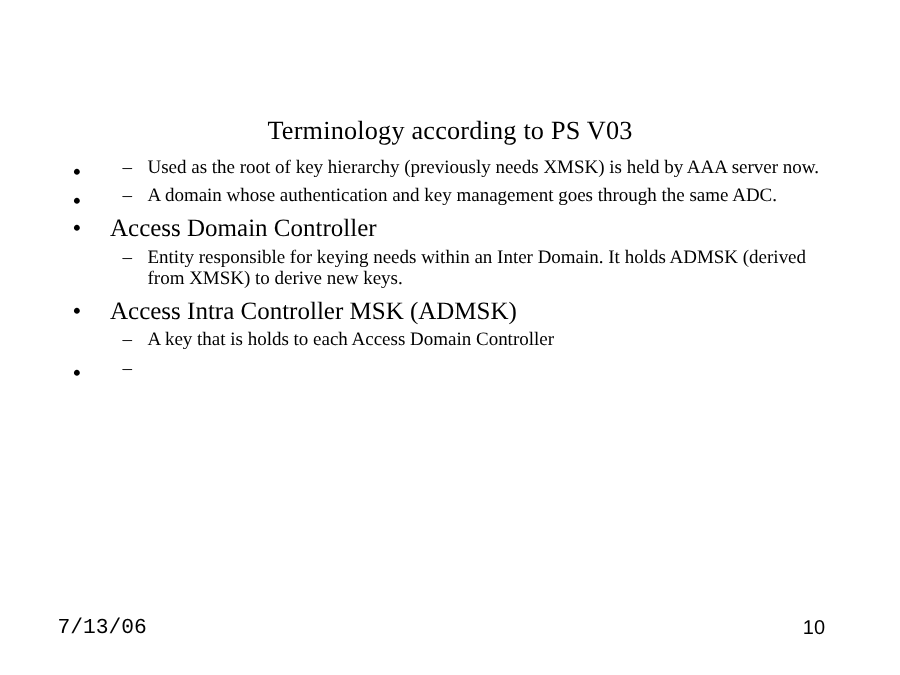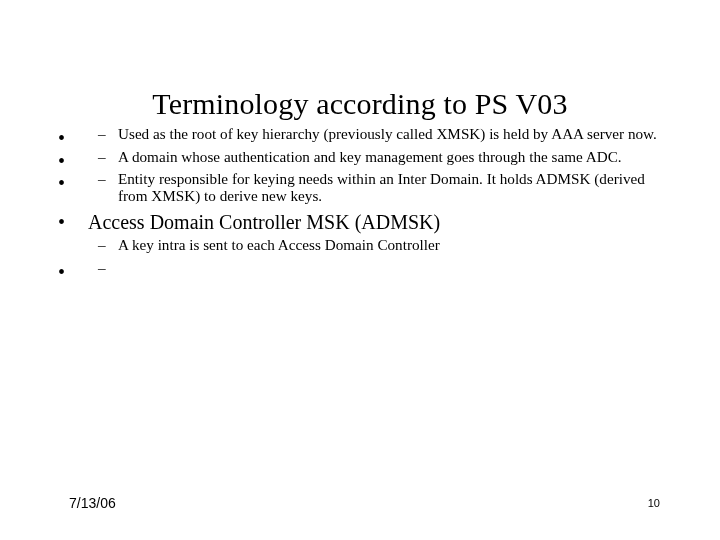--- a/index.html
+++ b/index.html
@@ -18,21 +18,21 @@
     -webkit-font-smoothing: none;
   }
 
   
   #slide-title {
     position: absolute;
     left: 0;
     top: 62px;
     width: 720px;
     text-align: center;
-    font-size: 30px;
+    font-size: 21px;
     line-height: 30px;
     font-weight: normal;
     letter-spacing: 0.15px;
     white-space: nowrap;
     margin-top: 27px;
   }
 
   
   #body-area {
     position: absolute;
@@ -76,86 +76,87 @@
   }
 
   
   .grp { margin-bottom: 0px; }
   .grp + .grp { margin-top: 6px; }
   .lvl1 + .lvl2 { margin-top: 2px; }
 
   
   #footer-date {
     position: absolute;
-    left: 69px;
+    left: 46px;
     top: 496px;
-    font-family: Liberation Sans, sans-serif;
-    font-size: 14px;
+    font-family: Liberation Mono, monospace;
+    font-size: 17px;
     line-height: 14px;
     color: #000000;
   }
   #footer-page {
     position: absolute;
     left: 600px;
     top: 496px;
     width: 60px;
     text-align: right;
     font-family: "Liberation Sans", "DejaVu Sans", sans-serif;
-    font-size: 11px;
+    font-size: 16px;
     line-height: 14px;
     color: #000000;
   }
 </style>
 </head>
 <body>
 
 <div id="slide">
 
   <h1 id="slide-title">Terminology according to PS V03</h1>
 
   <div id="body-area">
 
     <div class="grp">
       <div class="lvl1">
         <span class="marker">•</span>
       </div>
       <div class="lvl2">
         <span class="marker">–</span>
-        <span>Used as the root of key hierarchy (previously called XMSK) is held by AAA server now.</span>
+        <span>Used as the root of key hierarchy (previously needs XMSK) is held by AAA server now.</span>
       </div>
     </div>
 
     <div class="grp">
       <div class="lvl1">
         <span class="marker">•</span>
       </div>
       <div class="lvl2">
         <span class="marker">–</span>
         <span>A domain whose authentication and key management goes through the same ADC.</span>
       </div>
     </div>
 
     <div class="grp">
       <div class="lvl1">
         <span class="marker">•</span>
+        <span>Access Domain Controller</span>
       </div>
       <div class="lvl2">
         <span class="marker">–</span>
         <span>Entity responsible for keying needs within an Inter Domain. It holds ADMSK  (derived from XMSK) to derive new keys.</span>
       </div>
     </div>
 
     <div class="grp">
       <div class="lvl1">
         <span class="marker">•</span>
-        <span>Access Domain Controller MSK (ADMSK)</span>
+        <span>Access Intra Controller MSK (ADMSK)</span>
       </div>
       <div class="lvl2">
         <span class="marker">–</span>
-        <span>A key intra is sent to each Access Domain Controller</span>
+        <span>A key that is holds to each Access Domain Controller</span>
       </div>
     </div>
 
     <div class="grp">
       <div class="lvl1">
         <span class="marker">•</span>
       </div>
       <div class="lvl2">
         <span class="marker">–</span>
       </div>

